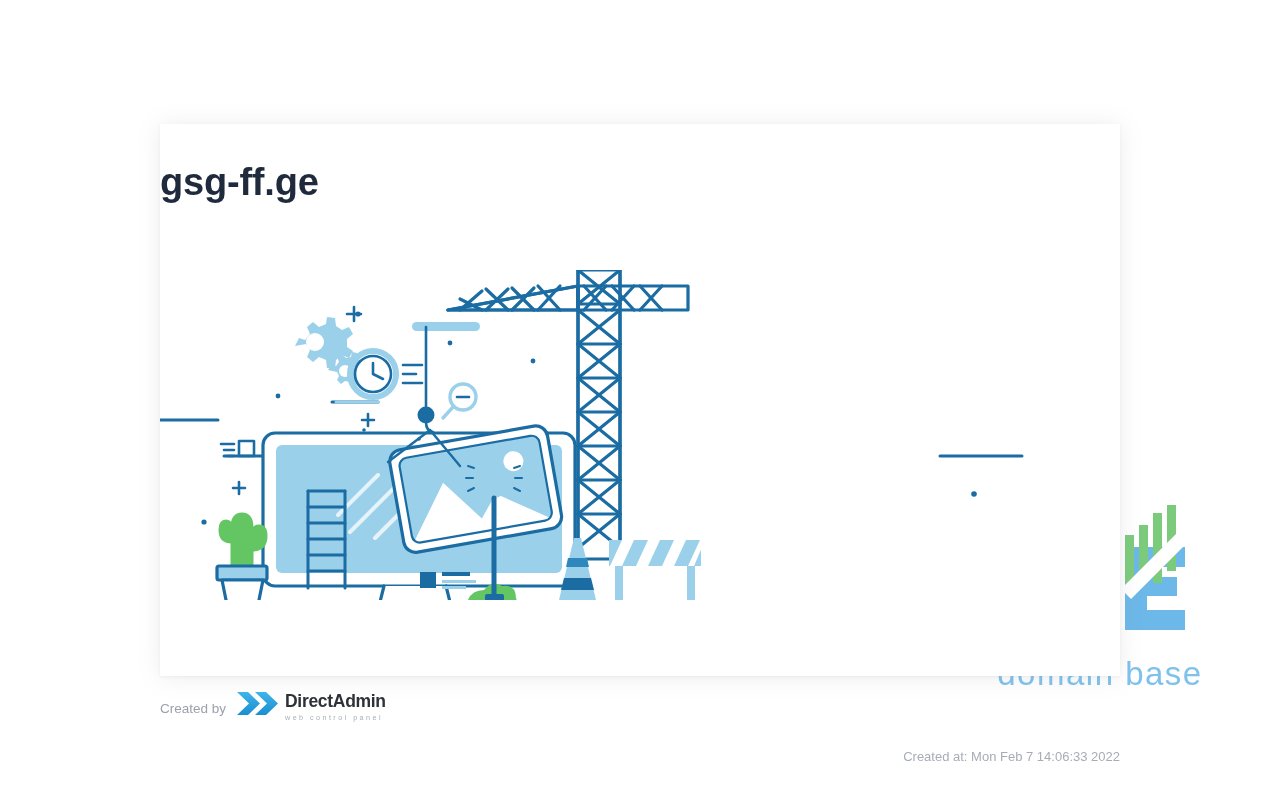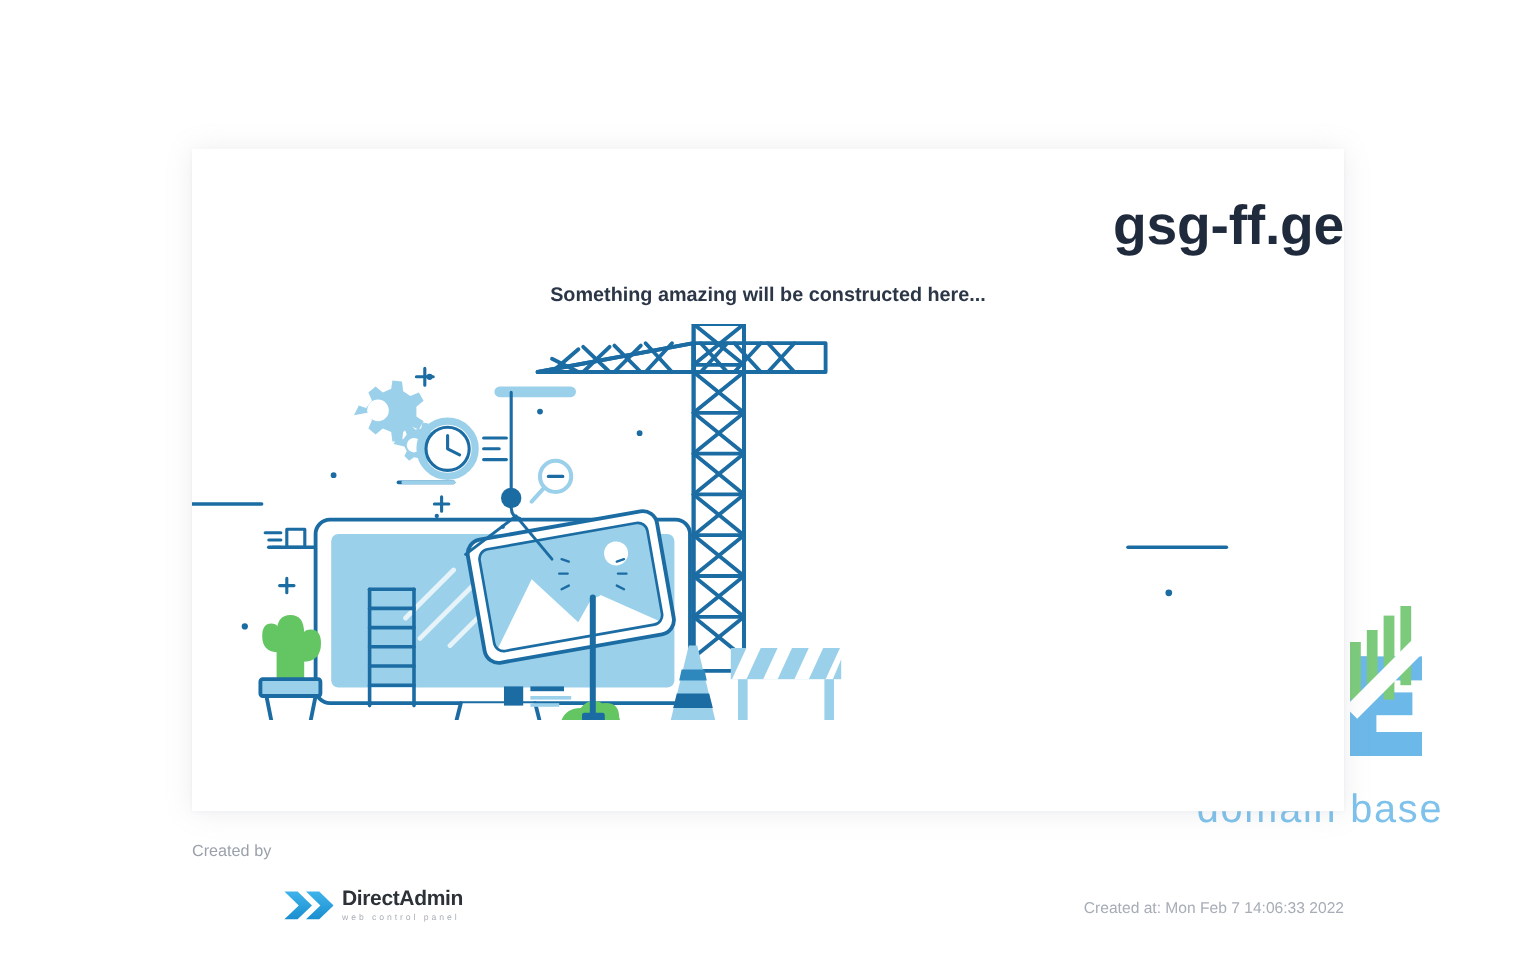--- a/index.html
+++ b/index.html
@@ -56,22 +56,22 @@
     height: 552px;
     background: #ffffff;
     box-shadow: 0 1px 22px rgba(140, 146, 160, 0.16),
                 0 1px 3px rgba(140, 146, 160, 0.10);
     z-index: 10;
   }
 
   .title {
     margin: 0;
     padding-top: 36px;
-    text-align: right;
-    font-size: 46px;
+    text-align: left;
+    font-size: 38px;
     font-weight: 700;
     color: #1f2b3d;
     letter-spacing: -0.2px;
     line-height: 1.2;
   }
   .subtitle {
     margin: 0;
     padding-top: 21px;
     text-align: center;
     font-size: 16.5px;
@@ -113,22 +113,20 @@
     top: 11px;
     font-size: 13.5px;
     color: #9ba1ab;
   }
   .da-logo {
     position: absolute;
     left: 76px;
     top: 0px;
     height: 34px;
     display: flex;
-    align-items: center;
-    margin-top: 47px;
   }
   .da-mark {
     width: 42px;
     height: 27px;
     flex: none;
     margin-right: 7px;
   }
   .da-words {
     display: flex;
     flex-direction: column;
@@ -195,21 +193,20 @@
       </g>
 
       <path d="M 126 84 L 186 24 L 196 34 L 136 94 Z" fill="#ffffff"></path>
     </svg>
     <div class="wm-text">domain base</div>
   </div>
 
   <div class="card">
 
     <h1 class="title">gsg-ff.ge</h1>
-    <p class="subtitle">Something amazing will be constructed here...</p>
 
     <div class="illustration">
       <svg width="960" height="330" viewBox="0 0 960 330">
         <g fill="none" stroke="#1b6ca3" stroke-width="3.2" stroke-linecap="round" stroke-linejoin="round">
 
           <g>
             <path d="M 288 40 L 418 16 L 418 40 Z" fill="none"></path>
             <line x1="288" y1="40" x2="418" y2="40"></line>
             <line x1="418" y1="16" x2="418" y2="40"></line>
             <rect x="288" y="16" width="130" height="24" fill="none" opacity="0"></rect>

